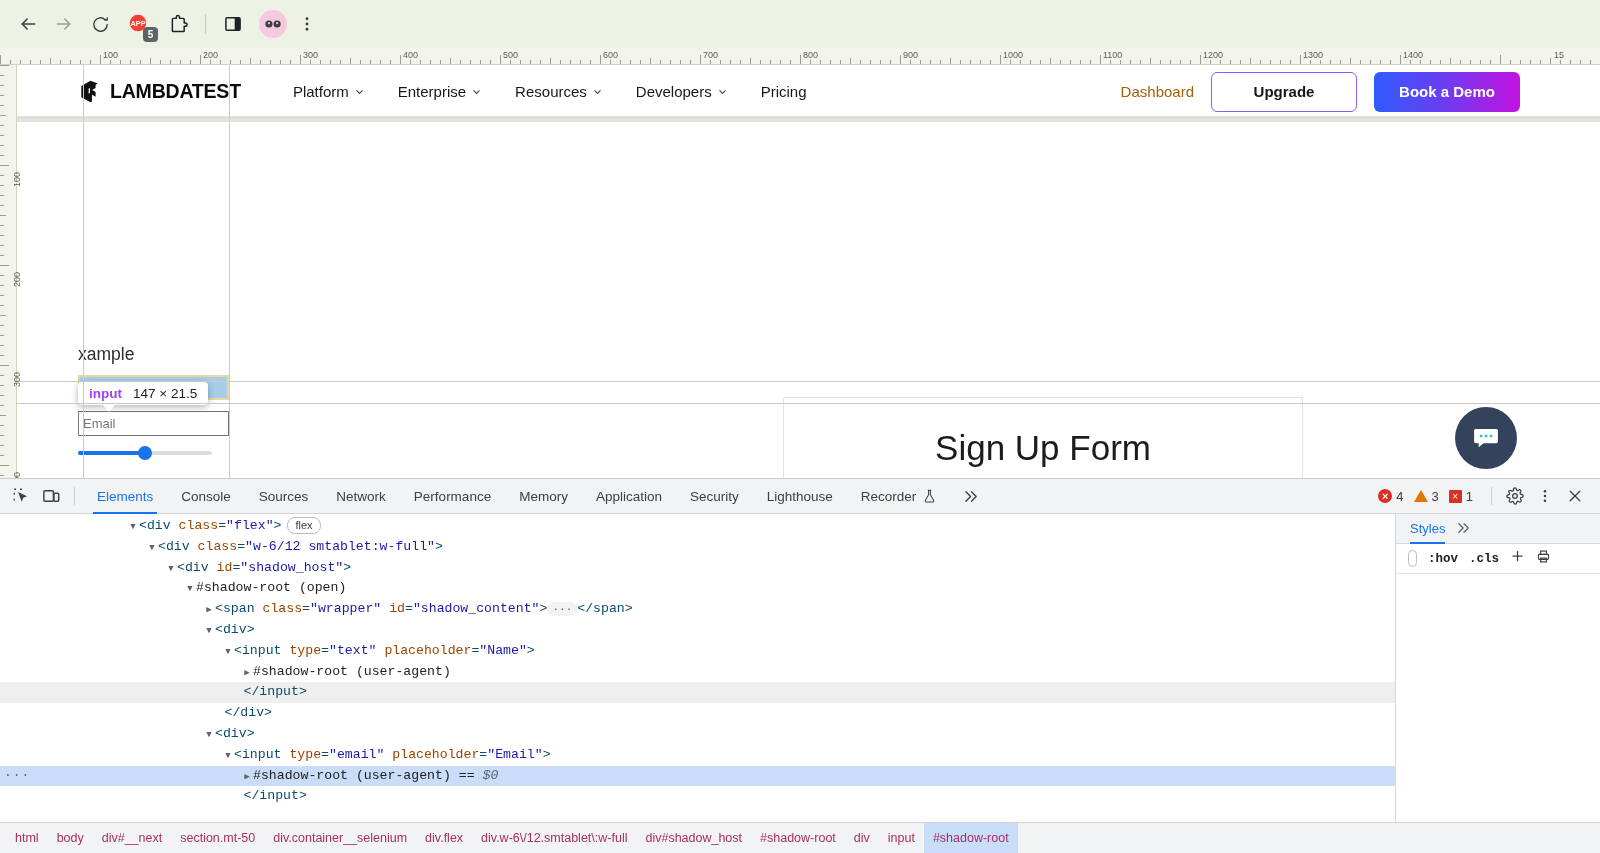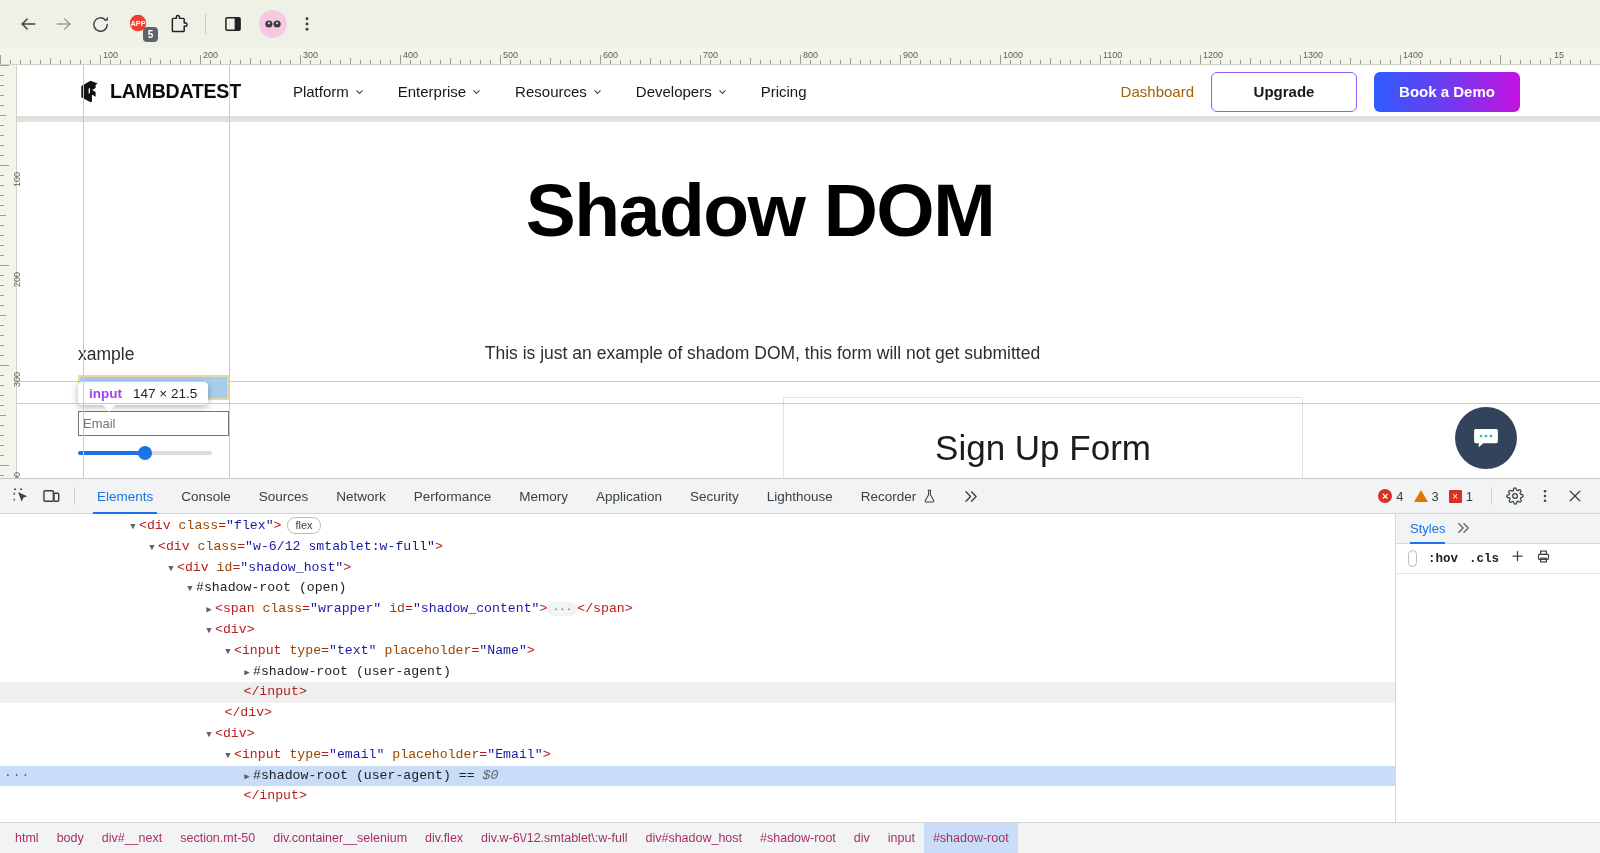--- a/index.html
+++ b/index.html
@@ -200,21 +200,21 @@
   .dom-scroll { padding-top:2px; }
   .dom-line {
     height:20.8px; line-height:20.8px; font-size:13.2px; white-space:nowrap;
     font-family:"Liberation Mono", monospace; position:relative;
     padding-left:0;
   }
   .dom-line.hl-gray { background:#efefef; }
   .dom-line.hl-blue { background:#c9dcf8; }
   .gutter-dots { position:absolute; left:4px; top:0; color:#5f6368; font-size:13px; letter-spacing:1px;}
   .arw { display:inline-block; width:12px; color:#5f6368; font-size:9px; text-align:center; }
-  .tagp { color:#b91c1c; }
+  .tagp { color:#0c4a6e; }
   .attrn { color:#994500; }
   .attrv { color:#1a1aa6; }
   .txtn { color:#202124; }
   .badge-flex {
     display:inline-block; border:1px solid #bdbdbd; border-radius:8px;
     padding:0 7px; font-size:11px; color:#3c4043; background:#fff;
     line-height:15px; margin-left:6px; vertical-align:middle;
     font-family:"Liberation Sans", sans-serif;
   }
   .ellip-btn {
@@ -354,22 +354,20 @@
         <span>Pricing</span>
       </span>
     </div>
     <div class="header-right">
       <span class="hr-link">Dashboard</span>
       <span class="btn-upgrade">Upgrade</span>
       <span class="btn-demo">Book a Demo</span>
     </div>
   </div>
 
-  <div class="page-title">Shadow DOM</div>
-  <div class="page-sub">This is just an example of shadom DOM, this form will not get submitted</div>
 
   <div class="signup-card">
     <div class="signup-title">Sign Up Form</div>
   </div>
 
   <div class="demo-block">
     <div class="demo-caption">xample</div>
     <div class="demo-input selected">Name</div>
     <div class="demo-input">Email</div>
     <div class="demo-slider">

